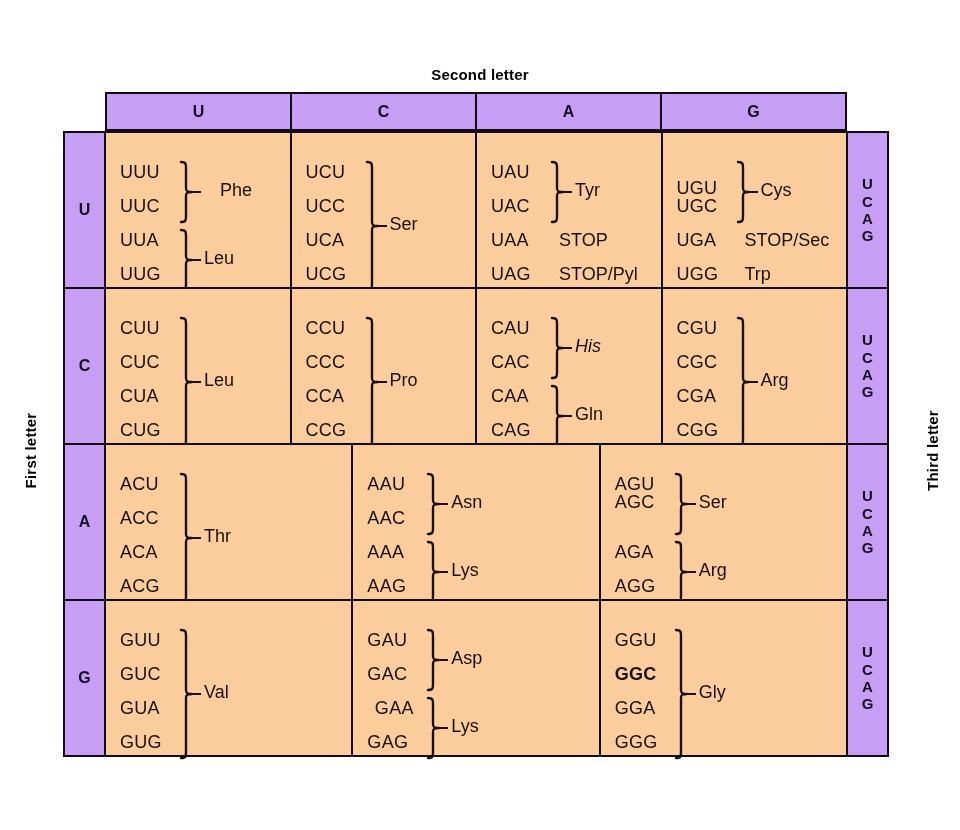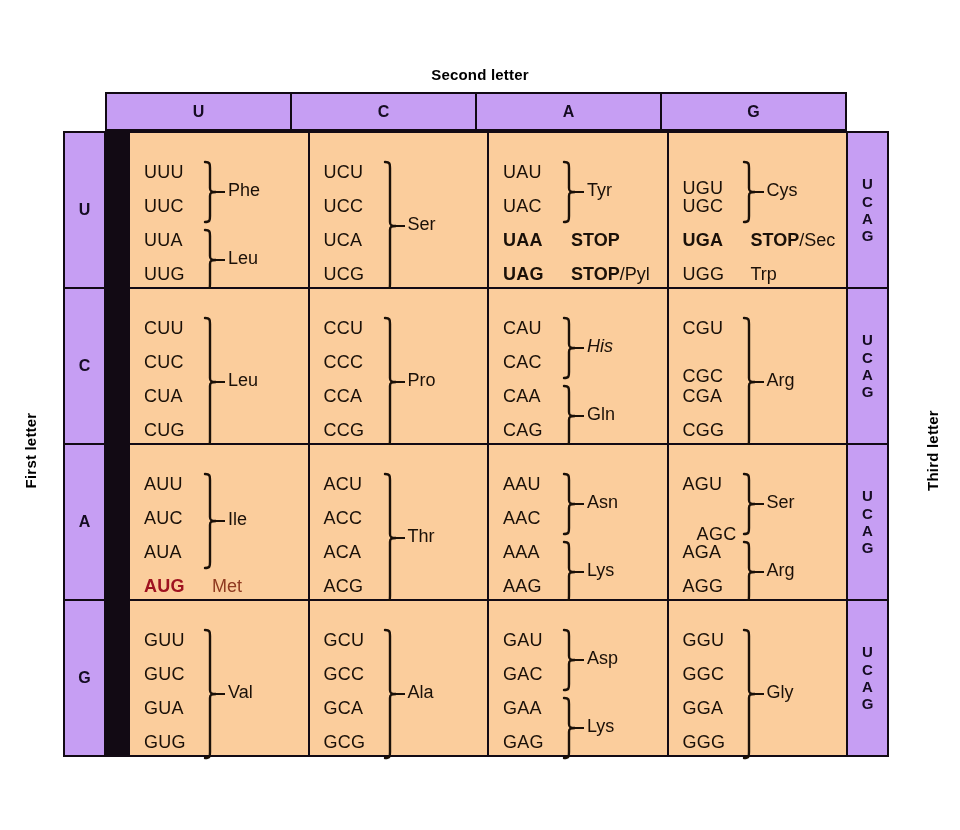--- a/index.html
+++ b/index.html
@@ -81,21 +81,20 @@
 
   
   #matrix{
     flex:1 1 auto;
     display:flex;flex-direction:column;
   }
   .mrow{
     flex:1 1 0;display:flex;
     border-bottom:2.5px solid #120a14;
     box-sizing:border-box;
-    margin-left:24px;
   }
   .mrow:last-child{border-bottom:none;}
   .mcell{
     flex:1 1 0;
     background:#fbcd9c;
     border-right:2.5px solid #120a14;
     box-sizing:border-box;
     position:relative;
     padding:14px 0 0 14px;
   }
@@ -131,21 +130,21 @@
     white-space:nowrap;
   }
   .codon-line .codon{
     display:inline-block;width:54px;
     letter-spacing:.3px;
   }
   .codon-line .aa{
     display:inline-block;
     padding-left:14px;
   }
-  .bold{font-weight:bold;}
+  .bold{font-weight:normal;}
   .red{color:#9e1220;}
   .thin{font-weight:normal;}
 
   
   .brace{
     position:absolute;
     width:13px;
   }
   .brace svg{display:block;overflow:visible;}
   .brace-label{
@@ -187,21 +186,21 @@
               <div class="codon-line" style="top: 12px;"><span class="codon">UUU</span></div>
               <div class="codon-line" style="top: 46px;"><span class="codon">UUC</span></div>
               <div class="codon-line" style="top: 80px;"><span class="codon">UUA</span></div>
               <div class="codon-line" style="top: 114px;"><span class="codon">UUG</span></div>
               <div class="brace" style="left: 60px; top: 14px; height: 62px;">
                 <svg width="13" height="62" viewBox="0 0 13 62">
                   <path d="M1,1 C6,1 6,3 6,7 L6,27 C6,30 7,31 12,31 C7,31 6,32 6,35 L6,55 C6,59 6,61 1,61" fill="none" stroke="#1a1008" stroke-width="2.4" stroke-linecap="round"></path>
                 </svg>
               </div>
               <div style="position: absolute; left: 72px; top: 44px; width: 9px; height: 2.4px; background: rgb(26, 16, 8);"></div>
-              <div class="brace-label" style="left: 84px; top: 34px;">Phe</div>
+              <div class="brace-label" style="left: 100px; top: 34px;">Phe</div>
               <div class="brace" style="left: 60px; top: 82px; height: 62px;">
                 <svg width="13" height="62" viewBox="0 0 13 62">
                   <path d="M1,1 C6,1 6,3 6,7 L6,27 C6,30 7,31 12,31 C7,31 6,32 6,35 L6,55 C6,59 6,61 1,61" fill="none" stroke="#1a1008" stroke-width="2.4" stroke-linecap="round"></path>
                 </svg>
               </div>
               <div style="position: absolute; left: 72px; top: 112px; width: 9px; height: 2.4px; background: rgb(26, 16, 8);"></div>
               <div class="brace-label" style="left: 84px; top: 102px;">Leu</div>
             </div>
           </div>
           <div class="mcell">
@@ -299,49 +298,34 @@
                   <path d="M1,1 C6,1 6,3 6,7 L6,27 C6,30 7,31 12,31 C7,31 6,32 6,35 L6,55 C6,59 6,61 1,61" fill="none" stroke="#1a1008" stroke-width="2.4" stroke-linecap="round"></path>
                 </svg>
               </div>
               <div style="position: absolute; left: 72px; top: 112px; width: 9px; height: 2.4px; background: rgb(26, 16, 8);"></div>
               <div class="brace-label" style="left: 84px; top: 102px;">Gln</div>
             </div>
           </div>
           <div class="mcell">
             <div class="codons">
               <div class="codon-line" style="top: 12px;"><span class="codon">CGU</span></div>
-              <div class="codon-line" style="top: 60px;"><span class="codon">CGC</span></div>
+              <div class="codon-line" style="top: 46px;"><span class="codon">CGC</span></div>
               <div class="codon-line" style="top: 80px;"><span class="codon">CGA</span></div>
               <div class="codon-line" style="top: 114px;"><span class="codon">CGG</span></div>
               <div class="brace" style="left: 60px; top: 14px; height: 130px;">
                 <svg width="13" height="130" viewBox="0 0 13 130">
                   <path d="M1,1 C6,1 6,3 6,7 L6,61 C6,64 7,65 12,65 C7,65 6,66 6,69 L6,123 C6,127 6,129 1,129" fill="none" stroke="#1a1008" stroke-width="2.4" stroke-linecap="round"></path>
                 </svg>
               </div>
               <div style="position: absolute; left: 72px; top: 78px; width: 9px; height: 2.4px; background: rgb(26, 16, 8);"></div>
               <div class="brace-label" style="left: 84px; top: 68px;">Arg</div>
             </div>
           </div>
         </div>
         <div class="mrow">
-          <div class="mcell">
-            <div class="codons">
-              <div class="codon-line" style="top: 12px;"><span class="codon">AUU</span></div>
-              <div class="codon-line" style="top: 46px;"><span class="codon">AUC</span></div>
-              <div class="codon-line" style="top: 80px;"><span class="codon">AUA</span></div>
-              <div class="codon-line" style="top: 114px;"><span class="codon bold red">AUG</span><span class="aa" style="color: rgb(143, 58, 32);"><span class="">Met</span></span></div>
-              <div class="brace" style="left: 60px; top: 14px; height: 96px;">
-                <svg width="13" height="96" viewBox="0 0 13 96">
-                  <path d="M1,1 C6,1 6,3 6,7 L6,44 C6,47 7,48 12,48 C7,48 6,49 6,52 L6,89 C6,93 6,95 1,95" fill="none" stroke="#1a1008" stroke-width="2.4" stroke-linecap="round"></path>
-                </svg>
-              </div>
-              <div style="position: absolute; left: 72px; top: 61px; width: 9px; height: 2.4px; background: rgb(26, 16, 8);"></div>
-              <div class="brace-label" style="left: 84px; top: 51px;">Ile</div>
-            </div>
-          </div>
           <div class="mcell">
             <div class="codons">
               <div class="codon-line" style="top: 12px;"><span class="codon">ACU</span></div>
               <div class="codon-line" style="top: 46px;"><span class="codon">ACC</span></div>
               <div class="codon-line" style="top: 80px;"><span class="codon">ACA</span></div>
               <div class="codon-line" style="top: 114px;"><span class="codon">ACG</span></div>
               <div class="brace" style="left: 60px; top: 14px; height: 130px;">
                 <svg width="13" height="130" viewBox="0 0 13 130">
                   <path d="M1,1 C6,1 6,3 6,7 L6,61 C6,64 7,65 12,65 C7,65 6,66 6,69 L6,123 C6,127 6,129 1,129" fill="none" stroke="#1a1008" stroke-width="2.4" stroke-linecap="round"></path>
                 </svg>
@@ -368,21 +352,21 @@
                   <path d="M1,1 C6,1 6,3 6,7 L6,27 C6,30 7,31 12,31 C7,31 6,32 6,35 L6,55 C6,59 6,61 1,61" fill="none" stroke="#1a1008" stroke-width="2.4" stroke-linecap="round"></path>
                 </svg>
               </div>
               <div style="position: absolute; left: 72px; top: 112px; width: 9px; height: 2.4px; background: rgb(26, 16, 8);"></div>
               <div class="brace-label" style="left: 84px; top: 102px;">Lys</div>
             </div>
           </div>
           <div class="mcell">
             <div class="codons">
               <div class="codon-line" style="top: 12px;"><span class="codon">AGU</span></div>
-              <div class="codon-line" style="top: 62px; text-align: right;"><span class="codon">AGC</span></div>
+              <div class="codon-line" style="top: 30px;"><span class="codon">AGC</span></div>
               <div class="codon-line" style="top: 80px;"><span class="codon">AGA</span></div>
               <div class="codon-line" style="top: 114px;"><span class="codon">AGG</span></div>
               <div class="brace" style="left: 60px; top: 14px; height: 62px;">
                 <svg width="13" height="62" viewBox="0 0 13 62">
                   <path d="M1,1 C6,1 6,3 6,7 L6,27 C6,30 7,31 12,31 C7,31 6,32 6,35 L6,55 C6,59 6,61 1,61" fill="none" stroke="#1a1008" stroke-width="2.4" stroke-linecap="round"></path>
                 </svg>
               </div>
               <div style="position: absolute; left: 72px; top: 44px; width: 9px; height: 2.4px; background: rgb(26, 16, 8);"></div>
               <div class="brace-label" style="left: 84px; top: 34px;">Ser</div>
               <div class="brace" style="left: 60px; top: 82px; height: 62px;">
@@ -406,59 +390,44 @@
                 <svg width="13" height="130" viewBox="0 0 13 130">
                   <path d="M1,1 C6,1 6,3 6,7 L6,61 C6,64 7,65 12,65 C7,65 6,66 6,69 L6,123 C6,127 6,129 1,129" fill="none" stroke="#1a1008" stroke-width="2.4" stroke-linecap="round"></path>
                 </svg>
               </div>
               <div style="position: absolute; left: 72px; top: 78px; width: 9px; height: 2.4px; background: rgb(26, 16, 8);"></div>
               <div class="brace-label" style="left: 84px; top: 68px;">Val</div>
             </div>
           </div>
           <div class="mcell">
             <div class="codons">
-              <div class="codon-line" style="top: 12px;"><span class="codon">GCU</span></div>
-              <div class="codon-line" style="top: 46px;"><span class="codon">GCC</span></div>
-              <div class="codon-line" style="top: 80px;"><span class="codon">GCA</span></div>
-              <div class="codon-line" style="top: 114px;"><span class="codon">GCG</span></div>
-              <div class="brace" style="left: 60px; top: 14px; height: 130px;">
-                <svg width="13" height="130" viewBox="0 0 13 130">
-                  <path d="M1,1 C6,1 6,3 6,7 L6,61 C6,64 7,65 12,65 C7,65 6,66 6,69 L6,123 C6,127 6,129 1,129" fill="none" stroke="#1a1008" stroke-width="2.4" stroke-linecap="round"></path>
-                </svg>
-              </div>
-              <div style="position: absolute; left: 72px; top: 78px; width: 9px; height: 2.4px; background: rgb(26, 16, 8);"></div>
-              <div class="brace-label" style="left: 84px; top: 68px;">Ala</div>
-            </div>
-          </div>
-          <div class="mcell">
-            <div class="codons">
               <div class="codon-line" style="top: 12px;"><span class="codon">GAU</span></div>
               <div class="codon-line" style="top: 46px;"><span class="codon">GAC</span></div>
-              <div class="codon-line" style="top: 80px;"><span class="codon">GAA</span></div>
+              <div class="codon-line" style="top: 80px; text-align: center;"><span class="codon">GAA</span></div>
               <div class="codon-line" style="top: 114px;"><span class="codon">GAG</span></div>
               <div class="brace" style="left: 60px; top: 14px; height: 62px;">
                 <svg width="13" height="62" viewBox="0 0 13 62">
                   <path d="M1,1 C6,1 6,3 6,7 L6,27 C6,30 7,31 12,31 C7,31 6,32 6,35 L6,55 C6,59 6,61 1,61" fill="none" stroke="#1a1008" stroke-width="2.4" stroke-linecap="round"></path>
                 </svg>
               </div>
               <div style="position: absolute; left: 72px; top: 44px; width: 9px; height: 2.4px; background: rgb(26, 16, 8);"></div>
               <div class="brace-label" style="left: 84px; top: 34px;">Asp</div>
               <div class="brace" style="left: 60px; top: 82px; height: 62px;">
                 <svg width="13" height="62" viewBox="0 0 13 62">
                   <path d="M1,1 C6,1 6,3 6,7 L6,27 C6,30 7,31 12,31 C7,31 6,32 6,35 L6,55 C6,59 6,61 1,61" fill="none" stroke="#1a1008" stroke-width="2.4" stroke-linecap="round"></path>
                 </svg>
               </div>
               <div style="position: absolute; left: 72px; top: 112px; width: 9px; height: 2.4px; background: rgb(26, 16, 8);"></div>
               <div class="brace-label" style="left: 84px; top: 102px;">Lys</div>
             </div>
           </div>
           <div class="mcell">
             <div class="codons">
               <div class="codon-line" style="top: 12px;"><span class="codon">GGU</span></div>
-              <div class="codon-line" style="top: 46px;"><span class="codon">GGC</span></div>
+              <div class="codon-line" style="top: 46px; font-weight: bold;"><span class="codon">GGC</span></div>
               <div class="codon-line" style="top: 80px;"><span class="codon">GGA</span></div>
               <div class="codon-line" style="top: 114px;"><span class="codon">GGG</span></div>
               <div class="brace" style="left: 60px; top: 14px; height: 130px;">
                 <svg width="13" height="130" viewBox="0 0 13 130">
                   <path d="M1,1 C6,1 6,3 6,7 L6,61 C6,64 7,65 12,65 C7,65 6,66 6,69 L6,123 C6,127 6,129 1,129" fill="none" stroke="#1a1008" stroke-width="2.4" stroke-linecap="round"></path>
                 </svg>
               </div>
               <div style="position: absolute; left: 72px; top: 78px; width: 9px; height: 2.4px; background: rgb(26, 16, 8);"></div>
               <div class="brace-label" style="left: 84px; top: 68px;">Gly</div>
             </div>

